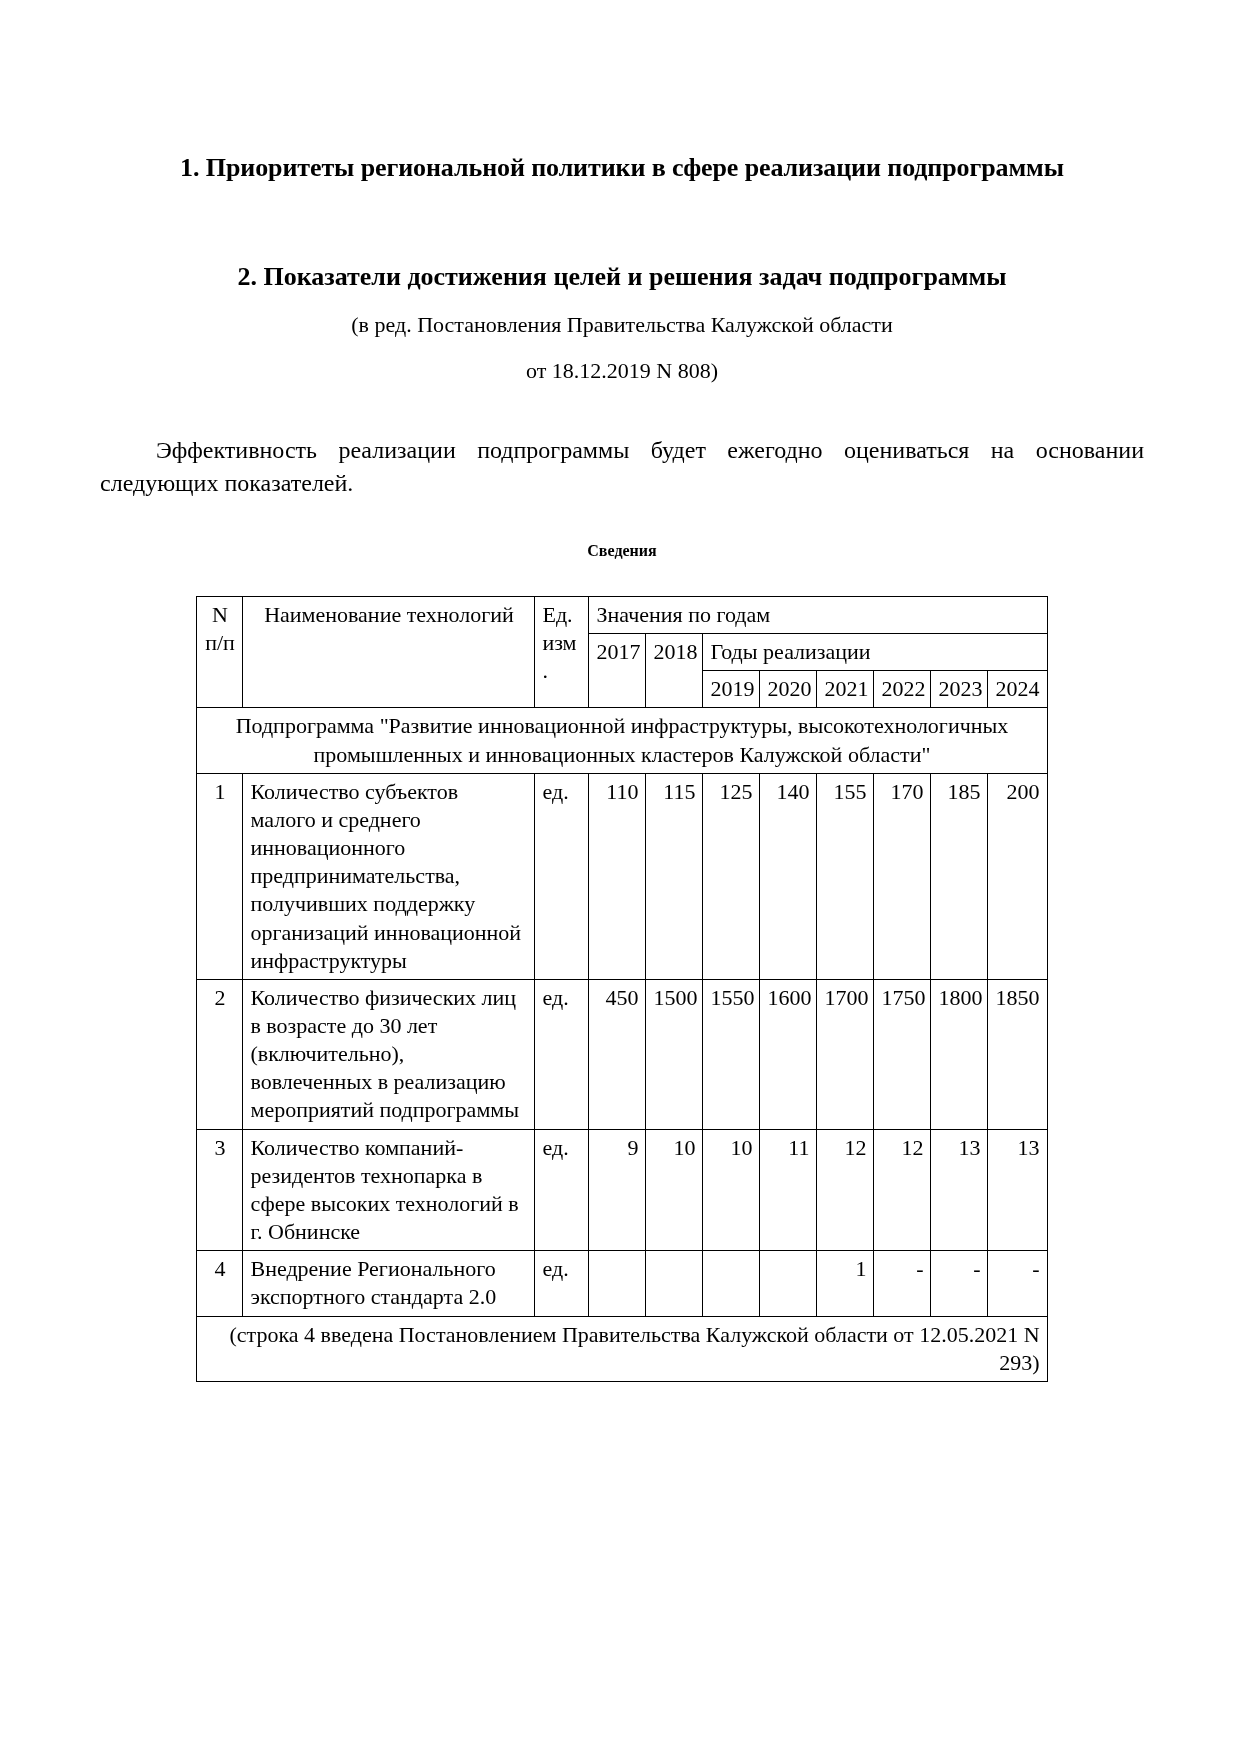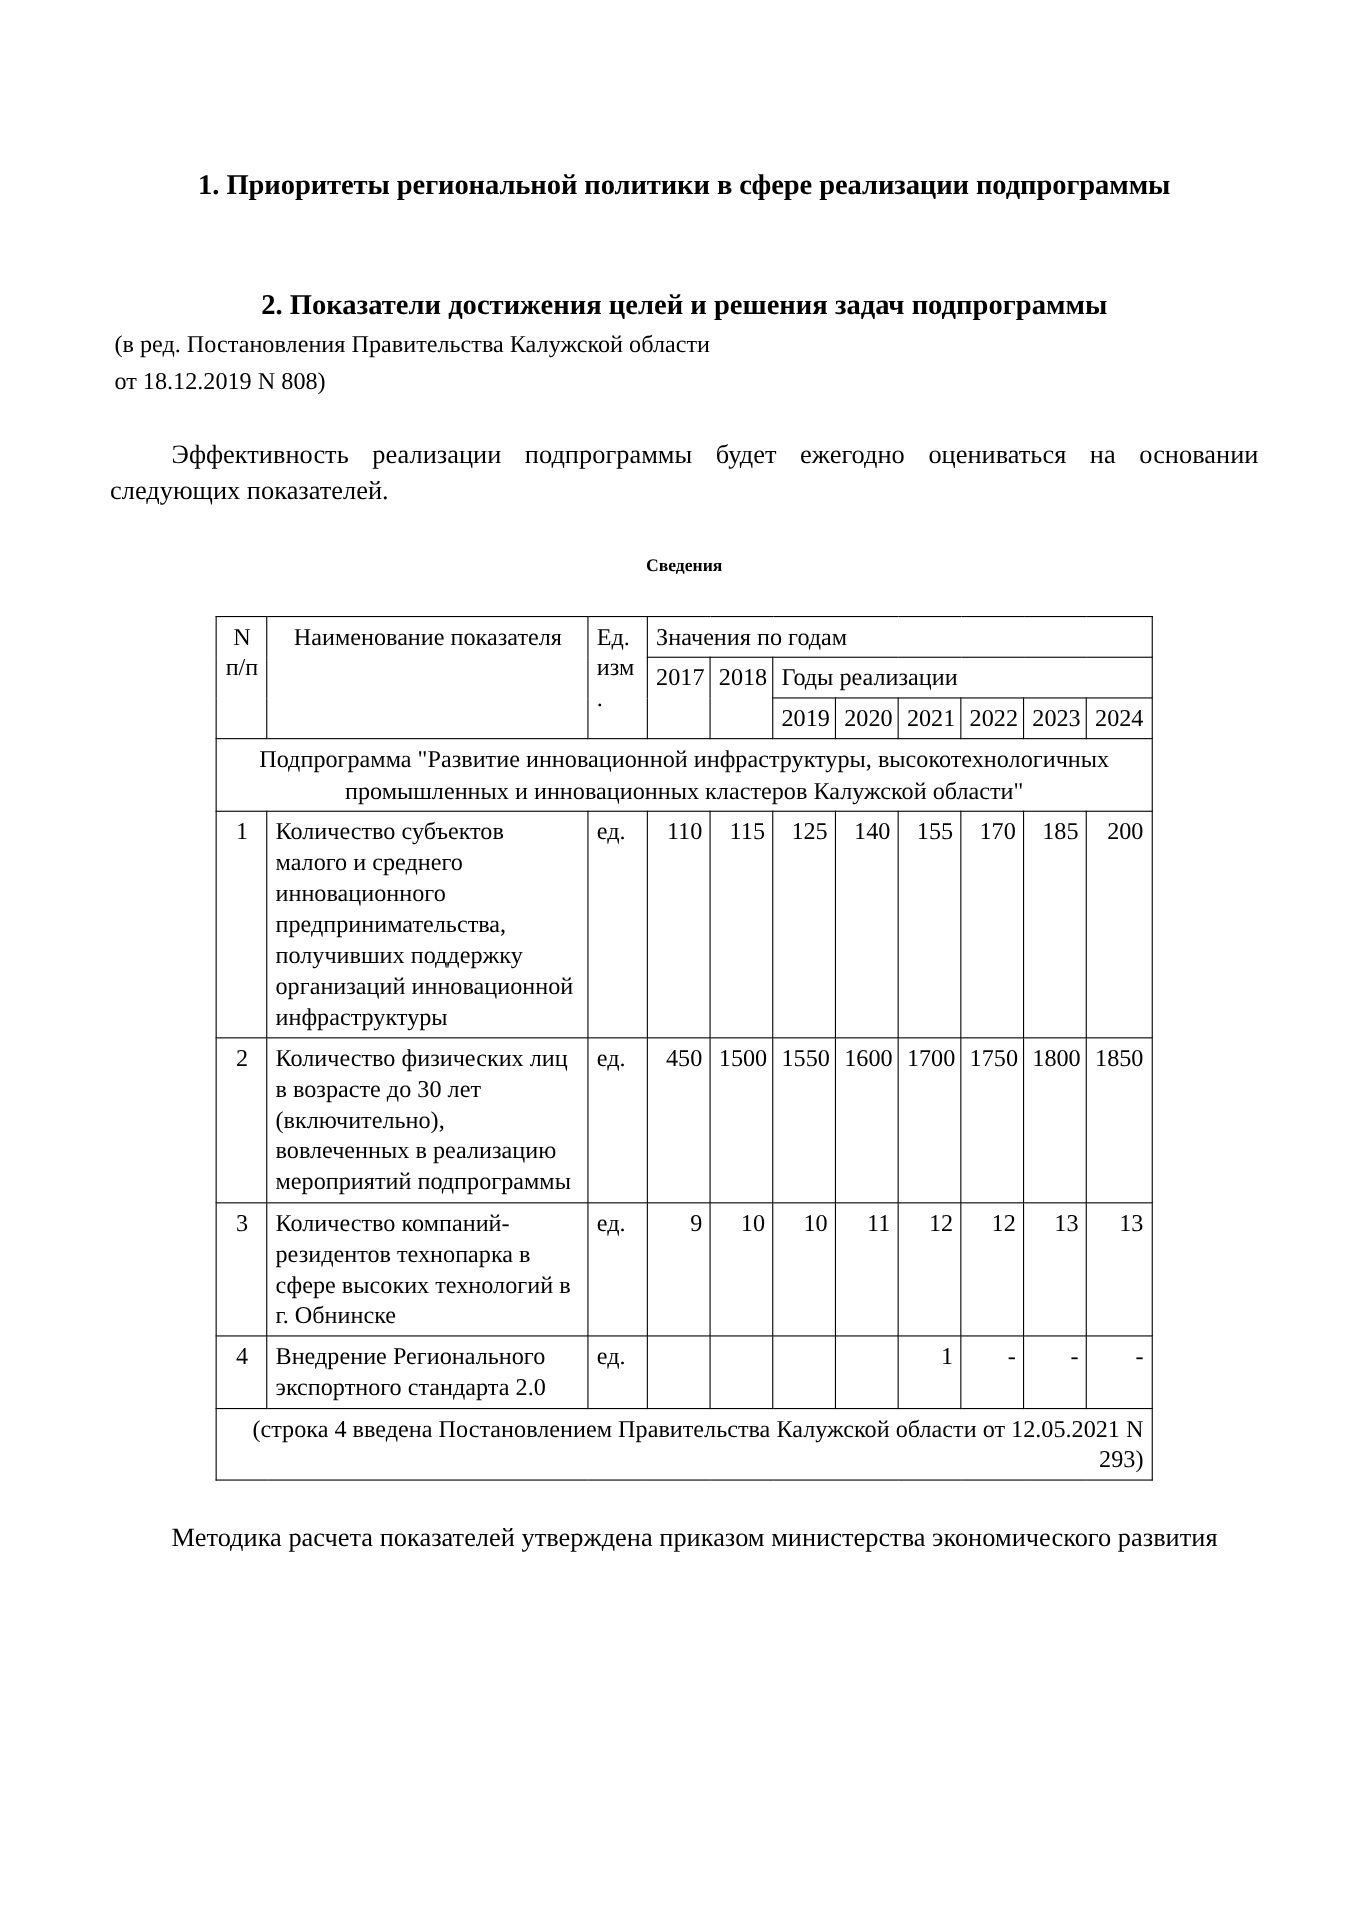--- a/index.html
+++ b/index.html
@@ -39,23 +39,23 @@
   }
   .h-sec2 {
     font-size: 26px;
     font-weight: bold;
     text-align: center;
     line-height: 1.35;
     margin: 0;
   }
   .ed-note {
     font-size: 22px;
-    text-align: left;
-    line-height: 1.35;
-    margin: 4px;
+    text-align: center;
+    line-height: 1.35;
+    margin: 16px;
   }
   .para-justify {
     font-size: 24px;
     text-align: justify;
     text-align-last: left;
     line-height: 1.4;
     margin: 0;
     text-indent: 56px;
   }
   .h-table-title {
@@ -160,21 +160,21 @@
       <col style="width:57px">
       <col style="width:57px">
       <col style="width:59px">
     </colgroup>
     <tbody>
       <tr>
         <td class="hdr-n" rowspan="3">
           <div>N</div>
           <div>п/п</div>
         </td>
-        <td class="hdr-name" rowspan="3">Наименование показателя</td>
+        <td class="hdr-name" rowspan="3">Наименование технологий</td>
         <td class="hdr-unit" rowspan="3">
           <div>Ед.</div>
           <div>изм</div>
           <div>.</div>
         </td>
         <td class="span-head" colspan="8">Значения по годам</td>
       </tr>
       <tr>
         <td class="c-center" rowspan="2">2017</td>
         <td class="c-center" rowspan="2">2018</td>
@@ -250,15 +250,14 @@
       </tr>
 
       <tr class="footnote-row">
         <td colspan="11">(строка 4 введена Постановлением Правительства Калужской области от 12.05.2021 N 293)</td>
       </tr>
     </tbody>
   </table>
 
   <div class="sp-f"></div>
 
-  <p class="tail-para">Методика расчета показателей утверждена приказом министерства экономического развития</p>
 
 </div>
 
 </body></html>

